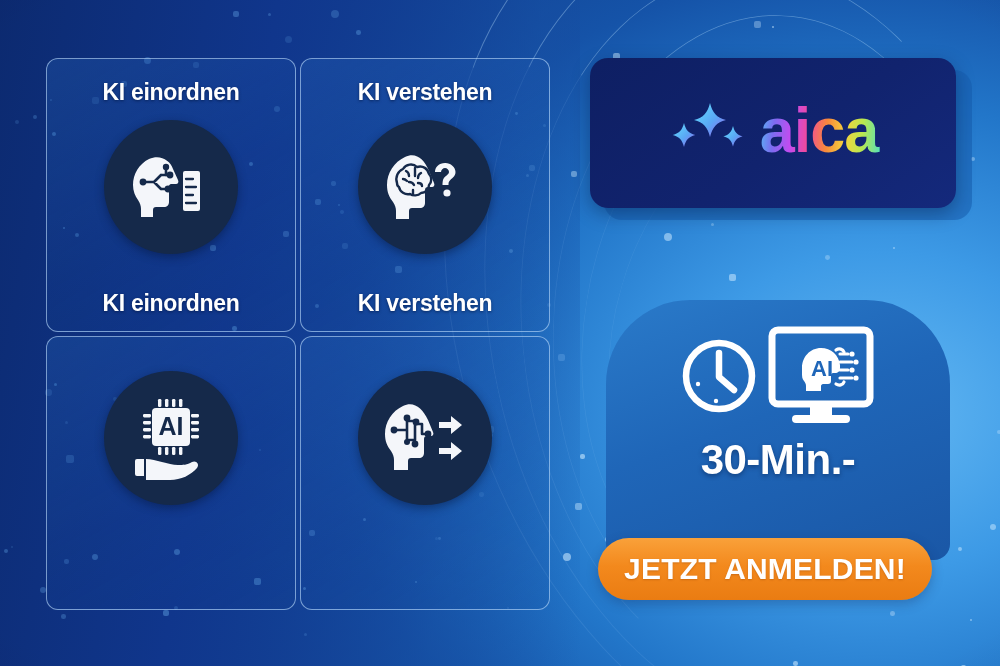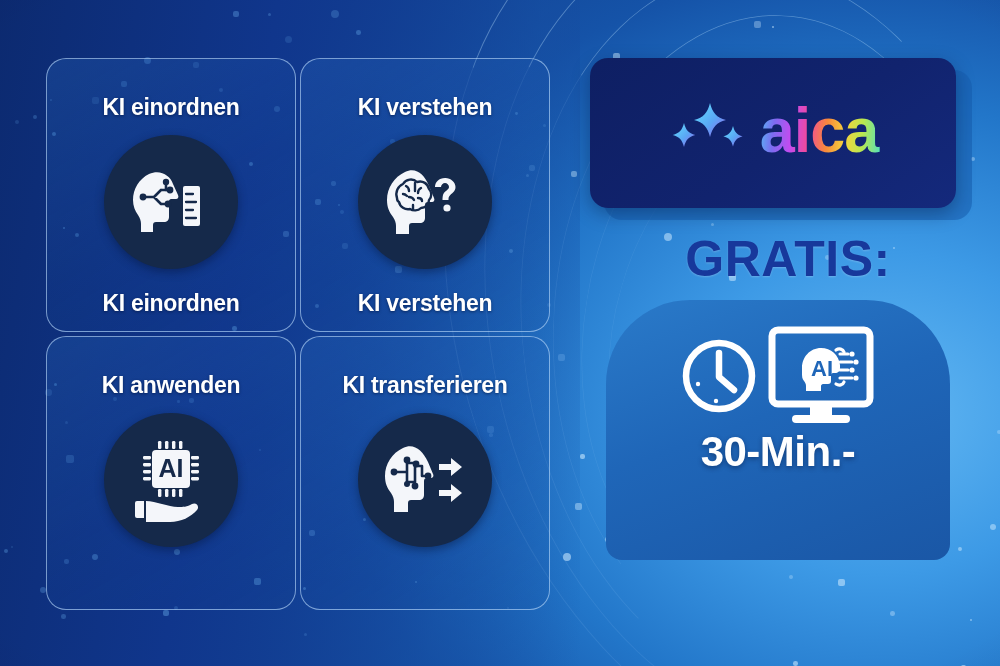--- a/index.html
+++ b/index.html
@@ -42,24 +42,24 @@
     position:absolute; left:44px; top:56px;
     width:508px; height:556px;
     display:grid;
     grid-template-columns:254px 254px;
     grid-template-rows:278px 278px;
   }
   .card {
     position:relative;
     margin:2px;
     border:1.5px solid rgba(188,220,252,0.62);
-    border-radius:20px;
+    border-radius:12px;
     background:linear-gradient(150deg, rgba(40,104,190,0.30) 0%, rgba(26,78,164,0.18) 55%, rgba(20,62,140,0.10) 100%);
     display:flex; flex-direction:column; align-items:center;
-    padding-top:35px;
+    padding-top:20px;
     overflow:hidden;
   }
   .card-title {
     color:#ffffff; font-weight:bold; font-size:23px;
     letter-spacing:-0.3px; white-space:nowrap;
     text-shadow:0 1px 3px rgba(0,20,60,0.65);
   }
   .card-footer {
     position:absolute; left:0; right:0; bottom:14px;
     text-align:center; font-weight:bold; font-size:23px;
@@ -126,21 +126,21 @@
     display:flex; flex-direction:column; align-items:center;
     padding-top:26px;
     overflow:hidden;
   }
   #webinar-icons { display:flex; align-items:center; justify-content:center; gap:0px; height:104px; }
   .webinar-line {
     color:#ffffff; font-weight:bold; font-size:42px; line-height:1.04;
     letter-spacing:-0.5px; white-space:nowrap;
     text-shadow:0 2px 5px rgba(4,22,60,0.45);
   }
-  #webinar-text { margin-top:0; text-align:center; }
+  #webinar-text { margin-top:8px; text-align:center; }
 
   
   #cta {
     position:absolute; left:22px; top:538px;
     width:334px; height:62px;
     border-radius:31px;
     background:linear-gradient(180deg,#f9a13a 0%,#f3891d 45%,#ea7c12 100%);
     border:none;
     display:flex; align-items:center; justify-content:center;
     box-shadow:0 4px 12px rgba(20,40,90,0.30);
@@ -340,21 +340,20 @@
         <g stroke="#15294a" stroke-width="2.4" fill="none" stroke-linecap="round" stroke-linejoin="round">
           <path d="M24 48c-2-6 1-12 6-14 3-5 10-6 14-2 6-2 11 2 12 7 3 3 3 8 0 11 0 5-4 8-8 8-3 3-8 3-11 1-5 1-10-2-11-7-2-1-2-3-2-4z"></path>
           <path d="M33 36c2 1 3 3 3 5M42 33v8M48 38c-2 1-3 3-3 5M36 47c2 0 4 1 5 3M45 48c2 0 4 1 4 3M30 44c2 0 3 1 4 2M40 55v4"></path>
         </g>
       </svg>
     </div>
     <div class="card-footer white">KI verstehen</div>
   </div>
 
   <div class="card">
-    <div class="card-title">KI anwenden</div>
     <div class="icon-circle">
       <svg width="104" height="104" viewBox="0 0 104 104" aria-hidden="true">
         <g fill="#f4f6fa">
           <rect x="33" y="22" width="38" height="38" rx="4"></rect>
           <g>
             <rect x="39" y="13" width="3.4" height="8" rx="1.3"></rect>
             <rect x="46" y="13" width="3.4" height="8" rx="1.3"></rect>
             <rect x="53" y="13" width="3.4" height="8" rx="1.3"></rect>
             <rect x="60" y="13" width="3.4" height="8" rx="1.3"></rect>
             <rect x="39" y="61" width="3.4" height="8" rx="1.3"></rect>
@@ -372,21 +371,20 @@
           </g>
           <path d="M18 73h7v17h-7a2 2 0 01-2-2V75a2 2 0 012-2z"></path>
           <path d="M27 73c10 0 22 6 32 6 5 0 9 0 14-3 4-2 8 2 5 6-6 7-16 12-27 12H27V73z"></path>
         </g>
         <text x="52" y="49" font-family="Liberation Sans, sans-serif" font-size="25" font-weight="bold" fill="#15294a" text-anchor="middle">AI</text>
       </svg>
     </div>
   </div>
 
   <div class="card">
-    <div class="card-title">KI transferieren</div>
     <div class="icon-circle">
       <svg width="104" height="104" viewBox="0 0 104 104" aria-hidden="true">
         <g fill="#f4f6fa">
           <path d="M30 20c-11 5-18 16-18 28 0 7 2 12 6 17 2 3 3 6 3 9v10h14v-9c0-2 1-3 3-3h8c3 0 5-2 5-5V53c0-2 1-3 3-3h4c2 0 3-2 2-4l-5-12C49 22 41 15 30 20z"></path>
         </g>
         <g stroke="#15294a" stroke-width="2.6" fill="none" stroke-linecap="round" stroke-linejoin="round">
           <path d="M22 44h12M34 44v-9M34 44v10M34 54h8M42 54v-16M42 38h7M49 38v10M49 48h5M34 35h6"></path>
         </g>
         <g fill="#15294a">
           <circle cx="21" cy="44" r="3.4"></circle>
@@ -425,21 +423,20 @@
             <path d="M44 8c2.5 10 6.5 14.5 16 17-9.5 2.5-13.5 7-16 17-2.5-10-6.5-14.5-16-17 9.5-2.5 13.5-7 16-17z"></path>
             <path d="M18 28c1.8 7 4.6 10.2 11.2 12-6.6 1.8-9.4 5-11.2 12-1.8-7-4.6-10.2-11.2-12C13.4 38.2 16.2 35 18 28z"></path>
             <path d="M67 31c1.5 6 4 8.8 9.6 10.3-5.6 1.5-8.1 4.3-9.6 10.3-1.5-6-4-8.8-9.6-10.3C63 39.8 65.5 37 67 31z"></path>
           </g>
         </svg>
       </span>
       <span class="logo-word">aica</span>
     </div>
   </div>
 
-  <div id="gratis">GRATIS:</div>
 
   <div id="webinar">
     <div id="webinar-icons">
       <span>
         <svg width="86" height="86" viewBox="0 0 86 86" aria-hidden="true">
           <circle cx="43" cy="43" r="33" fill="none" stroke="#ffffff" stroke-width="6.5"></circle>
           <path d="M43 20v24l15 13" fill="none" stroke="#ffffff" stroke-width="6.5" stroke-linecap="round" stroke-linejoin="round"></path>
           <circle cx="22" cy="51" r="2.2" fill="#ffffff"></circle>
           <circle cx="40" cy="68" r="2.2" fill="#ffffff"></circle>
         </svg>
@@ -465,13 +462,16 @@
             <circle cx="94" cy="54" r="2.6"></circle>
           </g>
         </svg>
       </span>
     </div>
     <div id="webinar-text">
       <div class="webinar-line">30-Min.-</div>
     </div>
   </div>
 
+  <button id="cta">
+    <span>JETZT ANMELDEN!</span>
+  </button>
 </div>
 
 </body></html>

